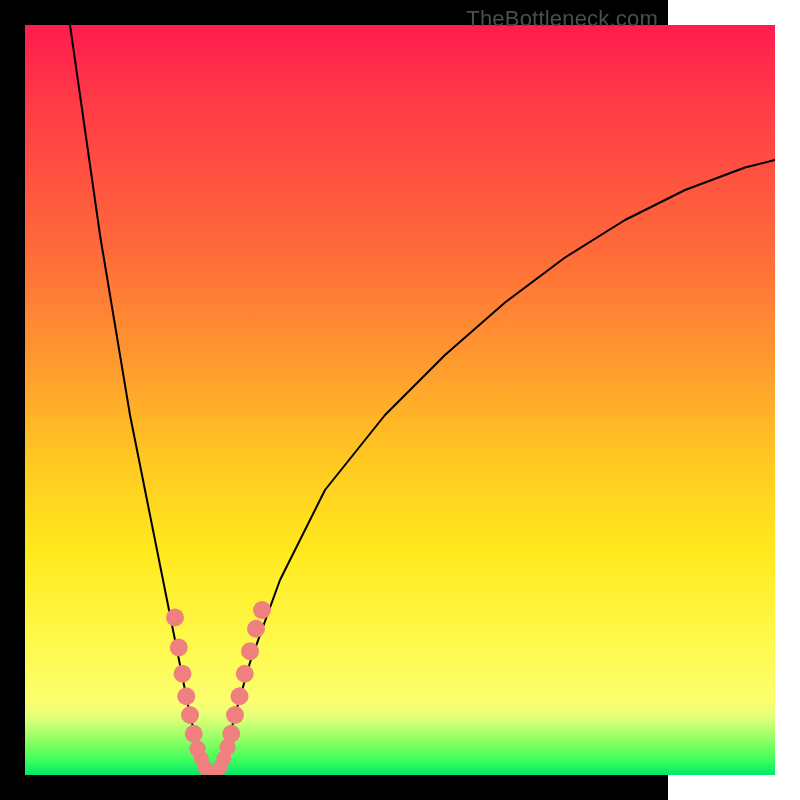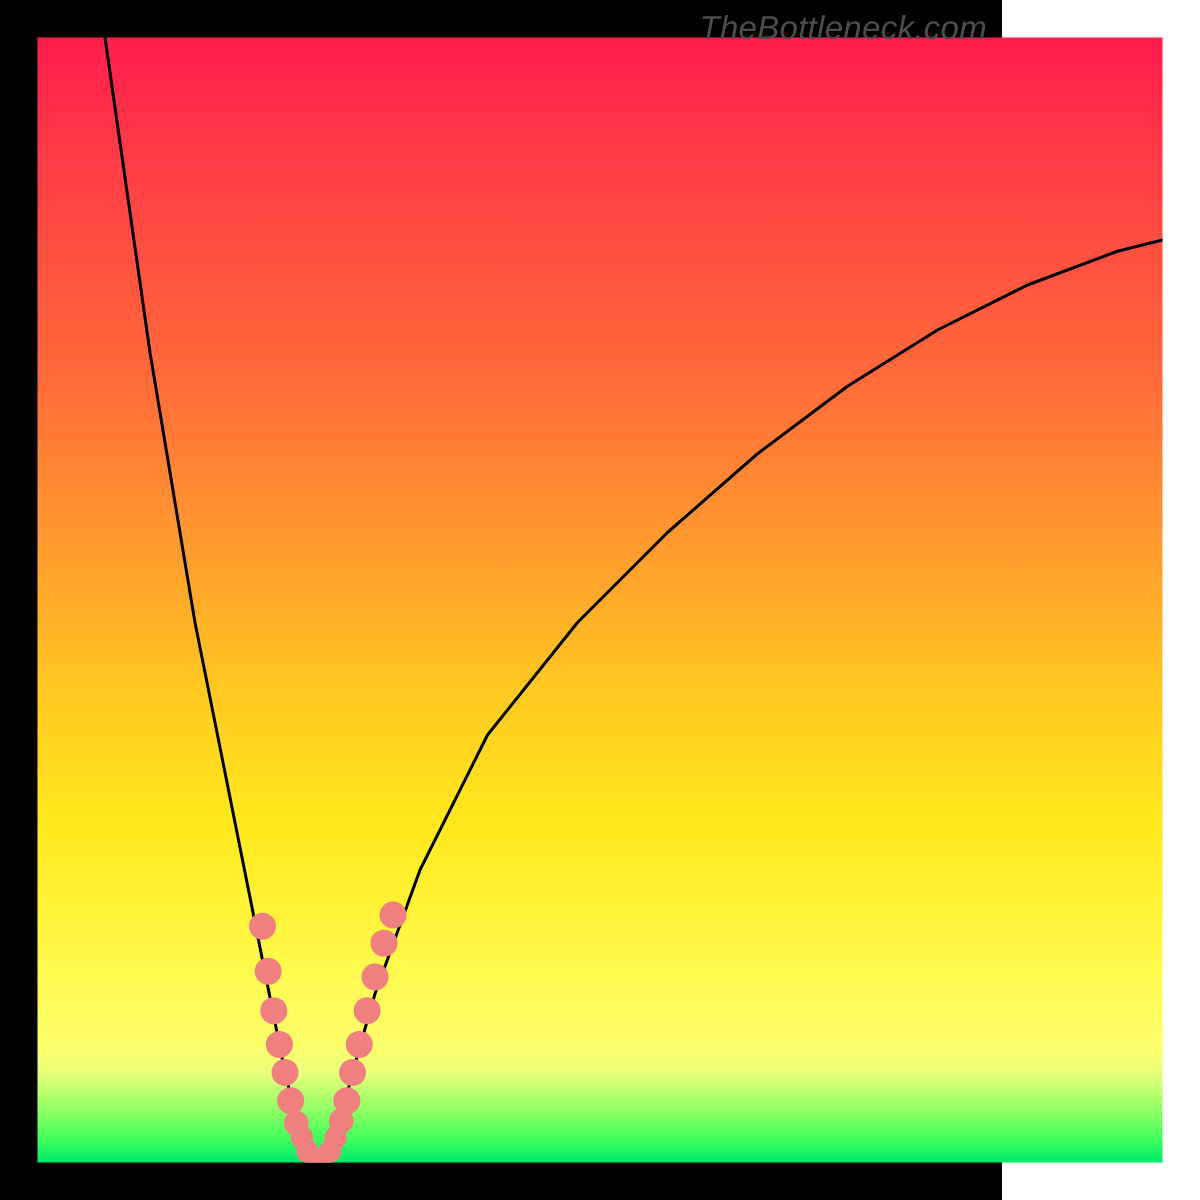--- a/index.html
+++ b/index.html
@@ -8,21 +8,20 @@
     width: 800px;
     height: 800px;
     overflow: hidden;
     font-family: Arial, Helvetica, sans-serif;
   }
   .canvas {
     position: relative;
     width: 668px;
     height: 800px;
     background: #000;
-    font-style: italic;
   }
   .plot-area {
     position: absolute;
     left: 25px;
     top: 25px;
     width: 750px;
     height: 750px;
     
     background: linear-gradient(
       to bottom,

